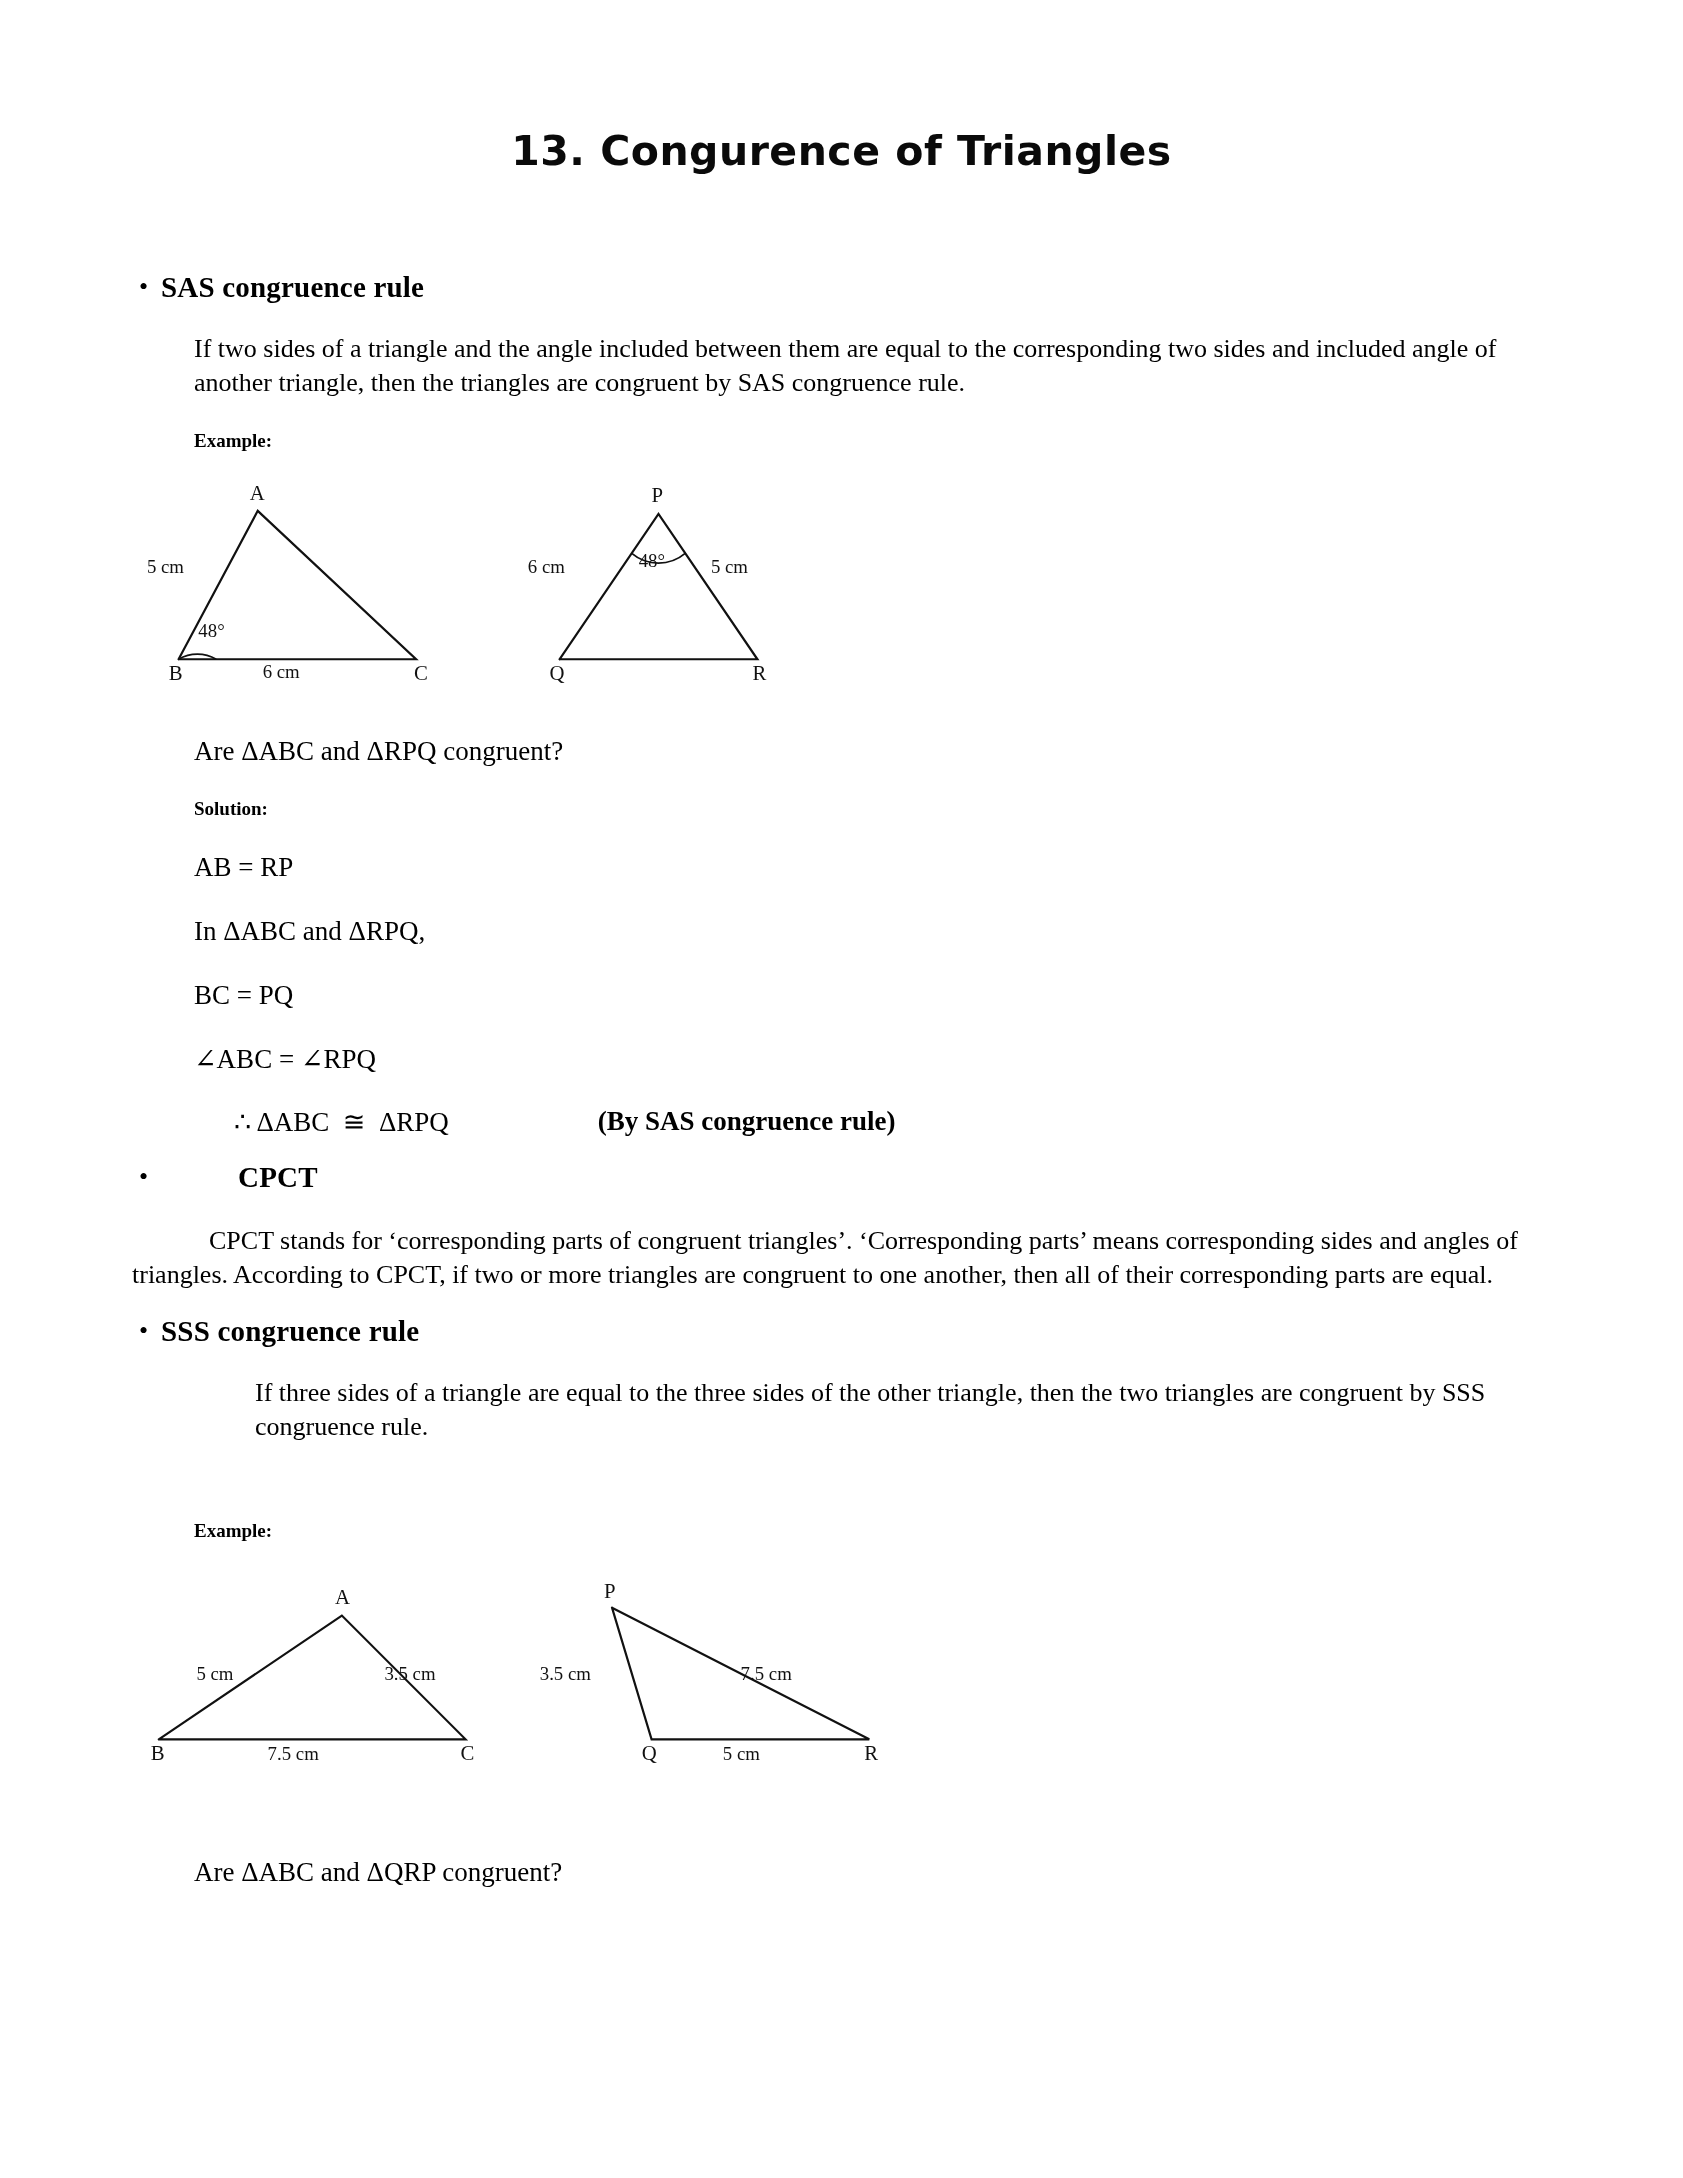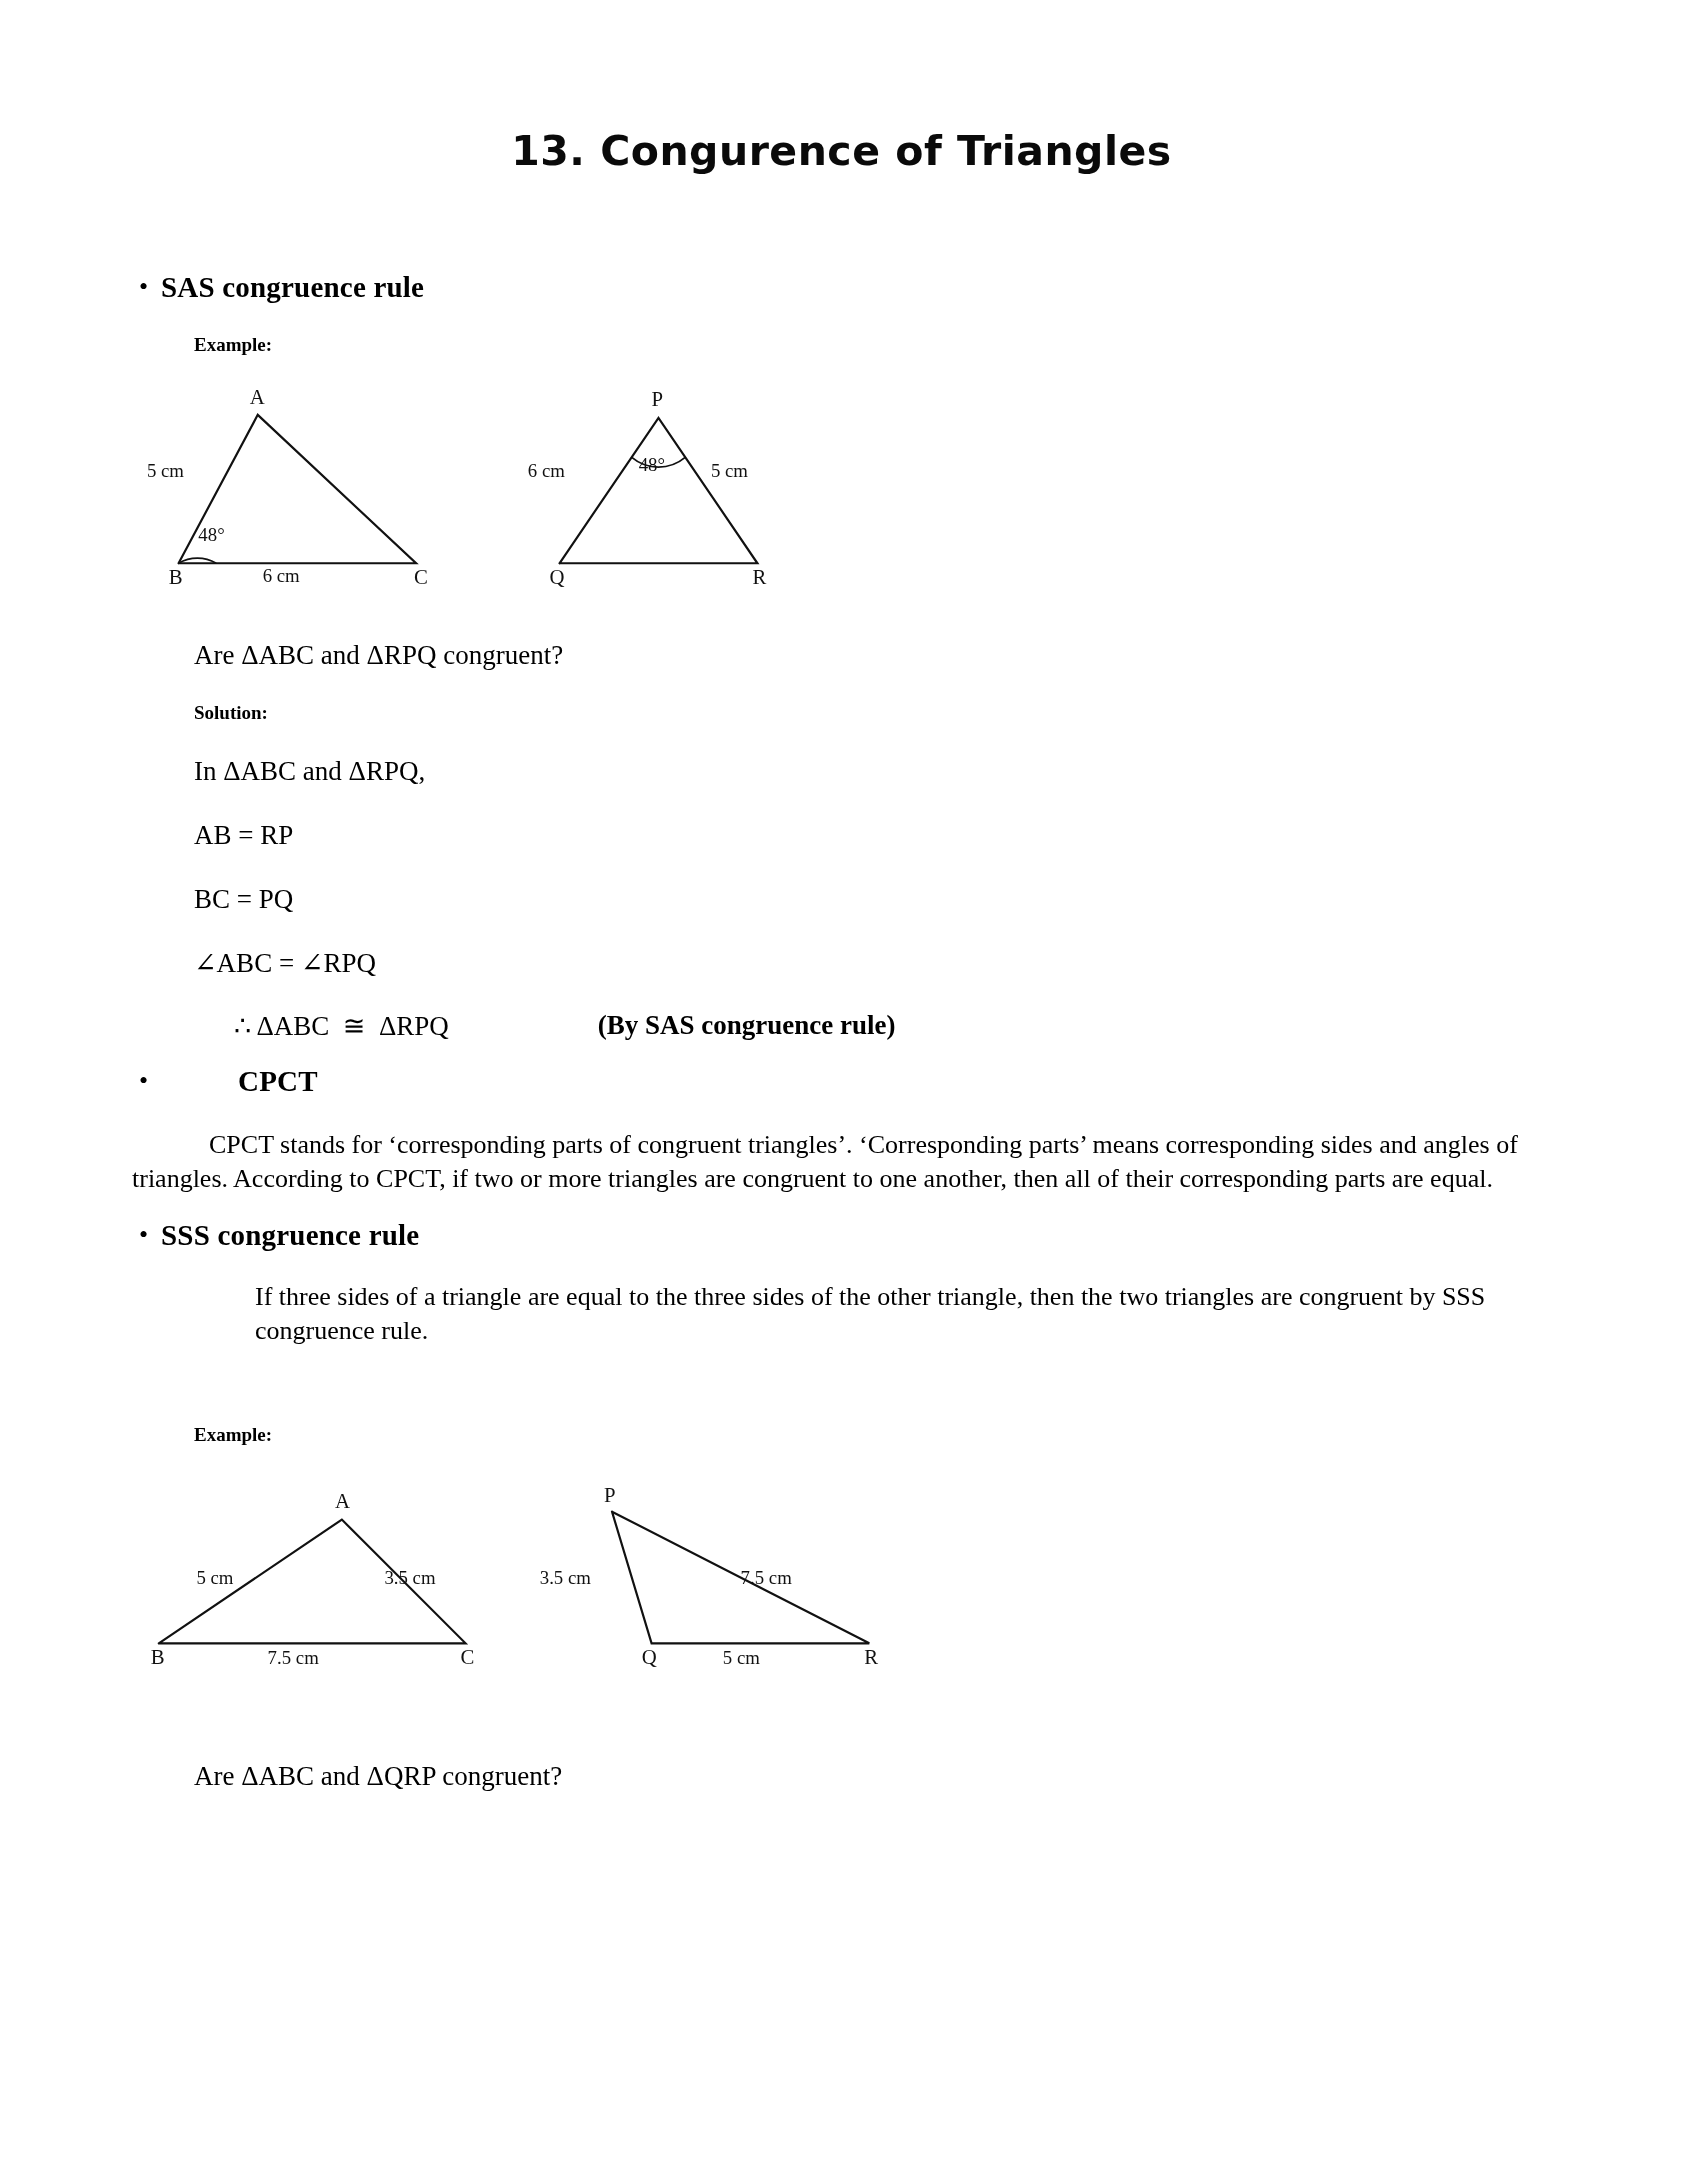--- a/index.html
+++ b/index.html
@@ -154,20 +154,21 @@
 
   <h1 class="doc-title">13. Congurence of Triangles</h1>
 
   <div class="content">
 
     <div class="bullet-row">
       <span class="bullet-dot">•</span>
       <span class="bullet-heading">SAS congruence rule</span>
     </div>
 
+    <div class="para para-indent">If two sides of a triangle and the angle included between them are equal to the corresponding two sides and included angle of another triangle, then the triangles are congruent by SAS congruence rule.</div>
 
     <div class="label-bold">Example:</div>
 
     <div class="figure">
       <svg class="fig-svg" width="752" height="228" viewBox="0 0 760 230">
 
         <polyline class="fig-line" points="40,185 120,35 280,185 40,185"></polyline>
         <path class="fig-arc" d="M 40 185 A 38 38 0 0 1 78 185"></path>
         <text class="fig-vertex" x="112" y="24">A</text>
         <text class="fig-vertex" x="30" y="206">B</text>
@@ -184,22 +185,22 @@
         <text class="fig-label" x="393" y="98">6 cm</text>
         <text class="fig-label" x="578" y="98">5 cm</text>
         <text class="fig-label" x="505" y="92">48°</text>
       </svg>
     </div>
 
     <div class="plain-line">Are ΔABC and ΔRPQ congruent?</div>
 
     <div class="label-bold">Solution:</div>
 
+    <div class="plain-line">AB = RP</div>
     <div class="plain-line">In ΔABC and ΔRPQ,</div>
-    <div class="plain-line">AB = RP</div>
     <div class="plain-line">BC = PQ</div>
     <div class="plain-line">∠ABC = ∠RPQ</div>
 
     <div class="concl-row">
       <span class="concl-left">∴ ΔABC  ≅  ΔRPQ</span>
       <span class="concl-right">(By SAS congruence rule)</span>
     </div>
 
     <div class="spacer-sm"></div>
 

